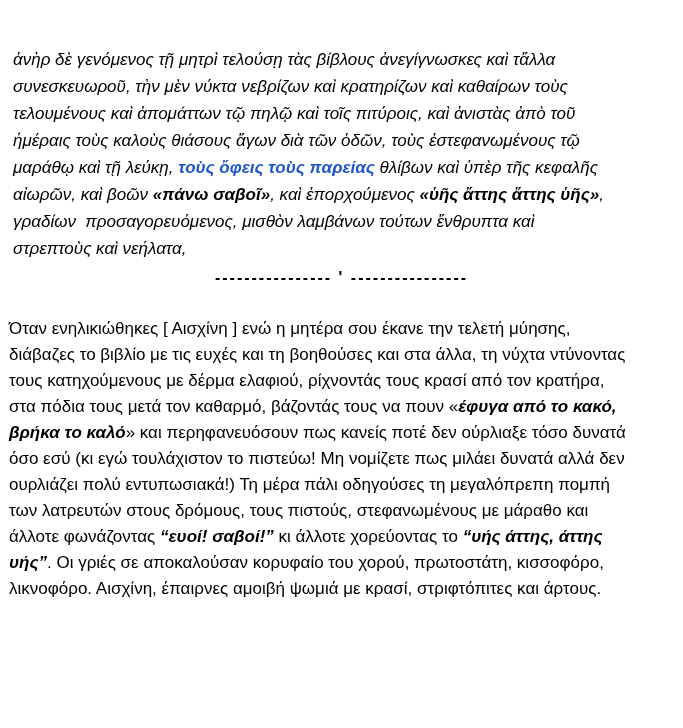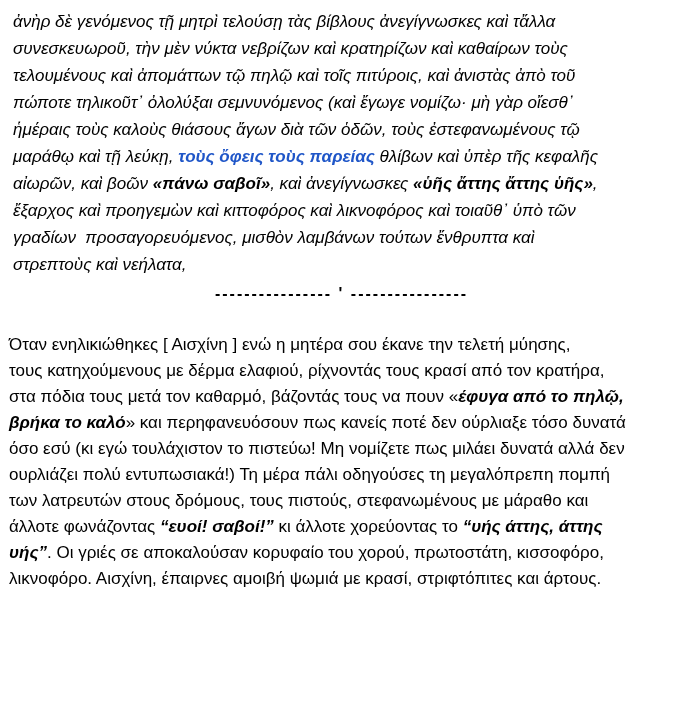--- a/index.html
+++ b/index.html
@@ -9,20 +9,21 @@
     font-family:"Liberation Sans",sans-serif;
     overflow:hidden;
   }
   .page{position:relative;width:683px;height:728px;}
   .line{white-space:pre;}
   .para-ancient{
     padding:8px 0 0 13px;
     font-style:italic;
     font-size:17px;
     line-height:27px;
+    margin-top:38px;
   }
   .para-modern{
     padding:25px 0 0 9px;
     font-size:17px;
     line-height:26px;
   }
   .bold{font-weight:700;}
   .italic{font-style:italic;}
   .blue{color:var(--accent,#1F56C8);}
   .divider{
@@ -35,35 +36,34 @@
   }
 </style>
 </head>
 <body>
 
 <div class="page">
   <div class="para-ancient">
       <div class="line"><span>ἀνὴρ δὲ γενόμενος τῇ μητρὶ τελούσῃ τὰς βίβλους ἀνεγίγνωσκες καὶ τἄλλα</span></div>
       <div class="line"><span>συνεσκευωροῦ, τὴν μὲν νύκτα νεβρίζων καὶ κρατηρίζων καὶ καθαίρων τοὺς</span></div>
       <div class="line"><span>τελουμένους καὶ ἀπομάττων τῷ πηλῷ καὶ τοῖς πιτύροις, καὶ ἀνιστὰς ἀπὸ τοῦ</span></div>
-      <div class="line"><span>πώποτε τηλικοῦτ᾽ ὀλολύξαι σεμνυνόμενος (καὶ ἔγωγε νομίζω· μὴ γὰρ οἴεσθ᾽</span></div>
       <div class="line"><span>ἡμέραις τοὺς καλοὺς θιάσους ἄγων διὰ τῶν ὁδῶν, τοὺς ἐστεφανωμένους τῷ</span></div>
       <div class="line"><span>μαράθῳ καὶ τῇ λεύκῃ, </span><span class="bold blue">τοὺς ὄφεις τοὺς παρείας</span><span> θλίβων καὶ ὑπὲρ τῆς κεφαλῆς</span></div>
-      <div class="line"><span>αἰωρῶν, καὶ βοῶν </span><span class="bold">«πάνω σαβοῖ»</span><span>, καὶ ἀνεγίγνωσκες </span><span class="bold">«ὑῆς ἄττης ἄττης ὑῆς»</span><span>,</span></div>
-      <div class="line"><span>ἔξαρχος καὶ προηγεμὼν καὶ κιττοφόρος καὶ λικνοφόρος καὶ τοιαῦθ᾽ ὑπὸ τῶν</span></div>
+      <div class="line"><span>αἰωρῶν, καὶ βοῶν </span><span class="bold">«πάνω σαβοῖ»</span><span>, καὶ ἐπορχούμενος </span><span class="bold">«ὑῆς ἄττης ἄττης ὑῆς»</span><span>,</span></div>
       <div class="line"><span>γραδίων  προσαγορευόμενος, μισθὸν λαμβάνων τούτων ἔνθρυπτα καὶ</span></div>
       <div class="line"><span>στρεπτοὺς καὶ νεήλατα,</span></div>
     </div>
 
   <div class="divider">---------------- ' ----------------</div>
 
   <div class="para-modern">
       <div class="line"><span>Όταν ενηλικιώθηκες [ Αισχίνη ] ενώ η μητέρα σου έκανε την τελετή μύησης,</span></div>
+      <div class="line"><span>διάβαζες το βιβλίο με τις ευχές και τη βοηθούσες και στα άλλα, τη νύχτα ντύνοντας</span></div>
       <div class="line"><span>τους κατηχούμενους με δέρμα ελαφιού, ρίχνοντάς τους κρασί από τον κρατήρα,</span></div>
-      <div class="line"><span>στα πόδια τους μετά τον καθαρμό, βάζοντάς τους να πουν «</span><span class="bold italic">έφυγα από το πηλῷ,</span></div>
+      <div class="line"><span>στα πόδια τους μετά τον καθαρμό, βάζοντάς τους να πουν «</span><span class="bold italic">έφυγα από το κακό,</span></div>
       <div class="line"><span class="bold italic">βρήκα το καλό</span><span>» και περηφανευόσουν πως κανείς ποτέ δεν ούρλιαξε τόσο δυνατά</span></div>
       <div class="line"><span>όσο εσύ (κι εγώ τουλάχιστον το πιστεύω! Μη νομίζετε πως μιλάει δυνατά αλλά δεν</span></div>
       <div class="line"><span>ουρλιάζει πολύ εντυπωσιακά!) Τη μέρα πάλι οδηγούσες τη μεγαλόπρεπη πομπή</span></div>
       <div class="line"><span>των λατρευτών στους δρόμους, τους πιστούς, στεφανωμένους με μάραθο και</span></div>
       <div class="line"><span>άλλοτε φωνάζοντας </span><span class="bold italic">“ευοί! σαβοί!”</span><span> κι άλλοτε χορεύοντας το </span><span class="bold italic">“υής άττης, άττης</span></div>
       <div class="line"><span class="bold italic">υής”</span><span>. Οι γριές σε αποκαλούσαν κορυφαίο του χορού, πρωτοστάτη, κισσοφόρο,</span></div>
       <div class="line"><span>λικνοφόρο. Αισχίνη, έπαιρνες αμοιβή ψωμιά με κρασί, στριφτόπιτες και άρτους.</span></div>
     </div>
 </div>
 

